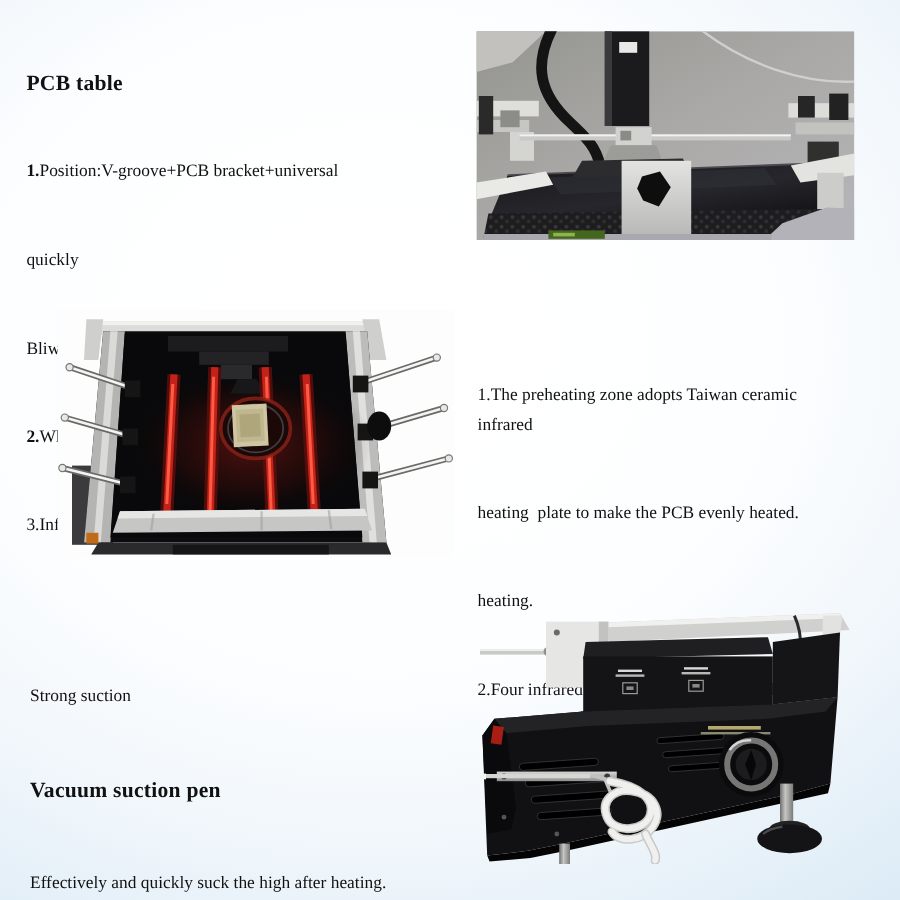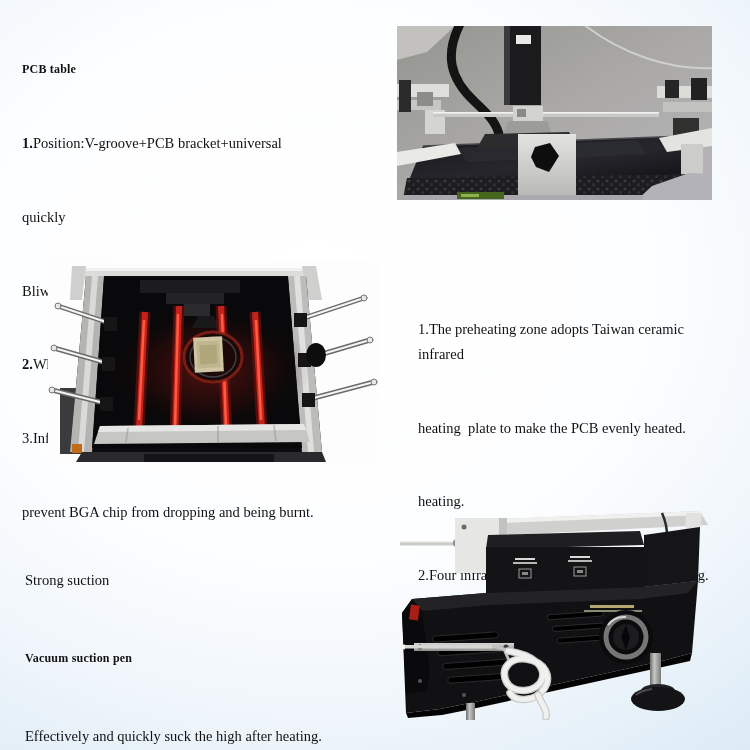--- a/index.html
+++ b/index.html
@@ -6,36 +6,35 @@
   body{
     width:750px;height:750px;position:relative;overflow:hidden;
     font-family:"Liberation Serif","DejaVu Serif",serif;
     background:radial-gradient(115% 95% at 42% 38%,
       #ffffff 0%, #fdfeff 38%, #f0f6fb 60%, #dcebf6 82%, #cfe2f1 100%);
     color:#111;
   }
   .abs{position:absolute;}
   .txtblock{font-size:14.5px;line-height:24.6px;white-space:pre;}
   .txtblock .ln{white-space:pre-wrap;}
-  .hd{font-weight:bold;font-size:12px;letter-spacing:.2px;}
+  .hd{font-weight:bold;font-size:18px;letter-spacing:.2px;}
   .b{font-weight:bold;}
   .photo{position:absolute;}
   .photo svg{display:block;width:100%;height:100%;}
 </style>
 </head>
 <body>
 
 <div class="abs txtblock" style="left:22px;top:8px;">
   <div class="ln hd">PCB table</div>
   <div class="ln"><span class="b">1.</span><span>Position:V-groove+PCB bracket+universal</span></div>
   <div class="ln">quickly</div>
   <div class="ln">Bliwing Cylinder</div>
   <div class="ln"><span class="b">2.</span><span>Whole PCB table can be moved to left or right.</span></div>
   <div class="ln">3.Infrared preheating zone is covered with high</div>
-  <div class="ln">prevent BGA chip from dropping and being burnt.</div>
 </div>
 
 <div class="photo" style="left:397px;top:26px;width:315px;height:174px;">
 <svg viewBox="0 0 315 174">
   <defs>
     <linearGradient id="p1bg" x1="0" y1="0" x2="1" y2="1">
       <stop offset="0" stop-color="#94948f"></stop>
           <stop offset="0.5" stop-color="#aaa9a7"></stop>
           <stop offset="1" stop-color="#b7b5b9"></stop>
     </linearGradient>
@@ -205,21 +204,21 @@
     <line x1="80" y1="170" x2="78" y2="184" stroke="#9a9a98" stroke-width="2" opacity="0.5"></line>
     <line x1="170" y1="168" x2="170" y2="184" stroke="#9a9a98" stroke-width="2" opacity="0.5"></line>
     <line x1="226" y1="167" x2="228" y2="183" stroke="#9a9a98" stroke-width="2" opacity="0.5"></line>
   </g>
   <polygon points="34,194 274,194 278,204 28,204" fill="#2a2a2c"></polygon>
   <rect x="96" y="196" width="130" height="8" fill="#151517"></rect>
   <rect x="24" y="186" width="10" height="9" fill="#c06a1a"></rect>
 </svg>
 </div>
 
-<div class="abs txtblock" style="left:418px;top:268px;width:318px;">
+<div class="abs txtblock" style="left:398px;top:268px;width:318px;">
   <div class="ln">1.The preheating zone adopts Taiwan ceramic  infrared</div>
   <div class="ln">heating  plate to make the PCB evenly heated.</div>
   <div class="ln">heating.</div>
   <div class="ln">2.Four infrared heating tubes ensure even heating.</div>
 </div>
 
 <div class="abs txtblock" style="left:25px;top:515px;line-height:26px;">
   <div class="ln">Strong suction</div>
   <div class="ln hd">Vacuum suction pen</div>
   <div class="ln">Effectively and quickly suck the high after heating.</div>

